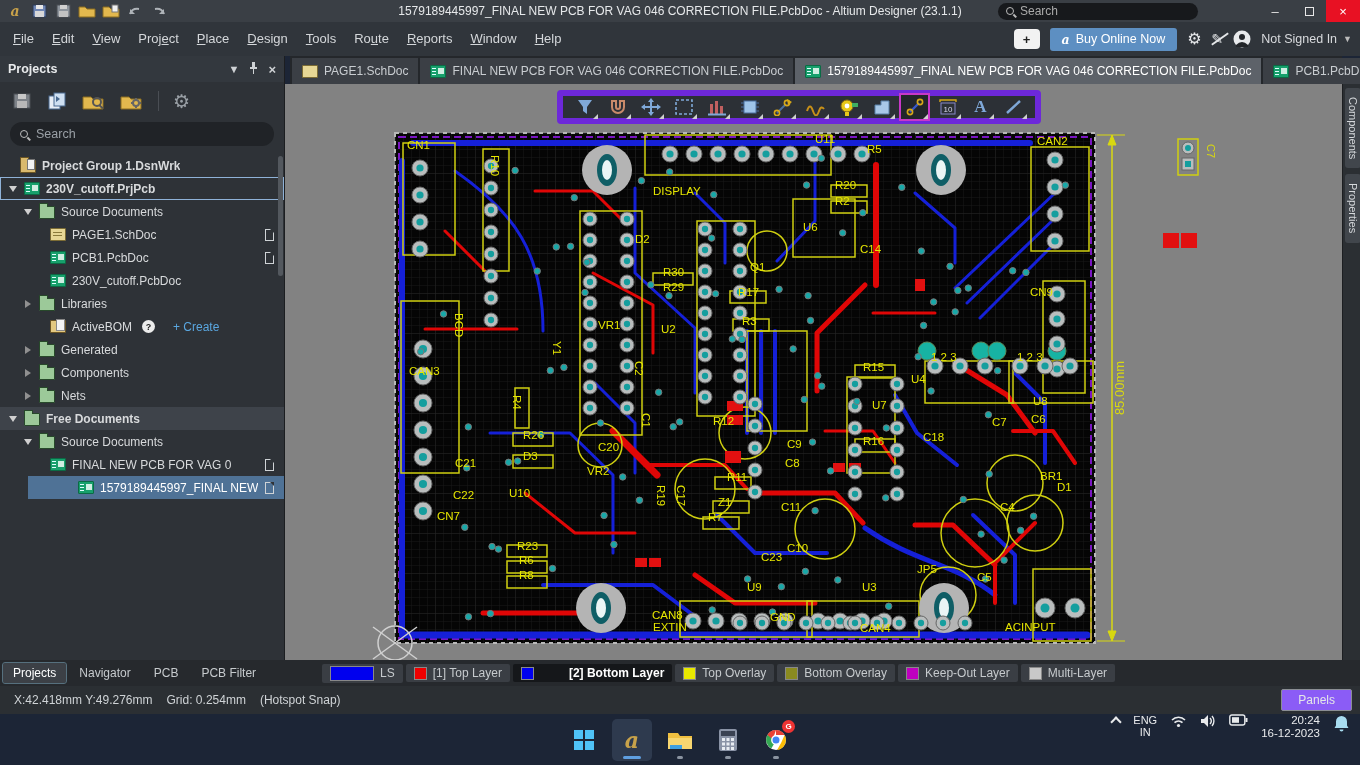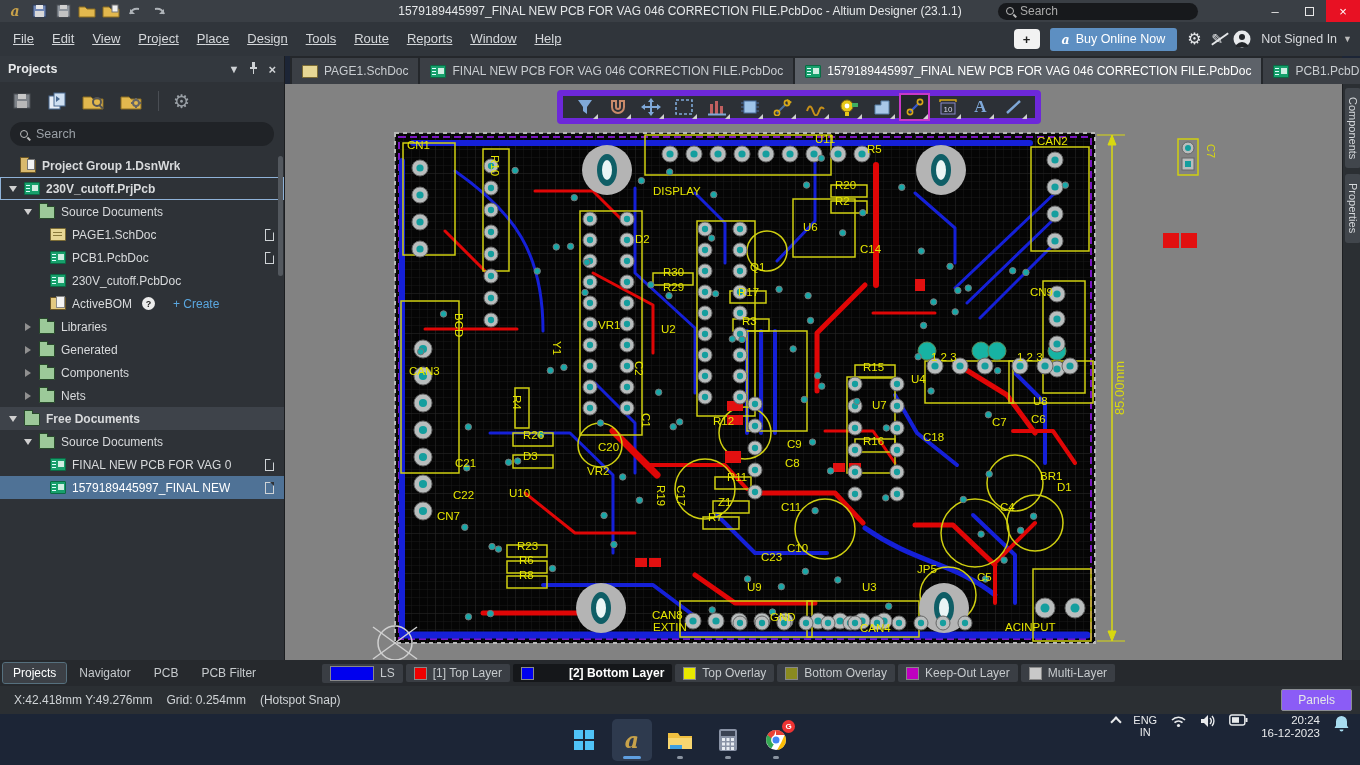--- a/index.html
+++ b/index.html
@@ -10,21 +10,21 @@
   .tbico{width:18px;height:16px;display:inline-flex;align-items:center;justify-content:center;}
   #win-title{position:absolute;left:0;top:0;width:100%;height:22px;line-height:22px;text-align:center;color:#e6e8ea;font-size:12px;}
   #tb-right{position:absolute;right:0;top:0;height:22px;display:flex;align-items:center;z-index:2;}
   #tb-search{width:200px;height:17px;background:#17191c;border-radius:9px;display:flex;align-items:center;gap:6px;padding:0 8px;margin-right:60px;color:#aaa;}
   .mag{width:8px;height:8px;border:1.5px solid #bbb;border-radius:50%;position:relative;flex:none;}
   .mag::after{content:'';position:absolute;width:4px;height:1.5px;background:#bbb;transform:rotate(45deg);left:6px;top:7px;}
   .winbtn{width:34px;height:22px;display:flex;align-items:center;justify-content:center;color:#e8e8e8;font-size:13px;}
   #btn-close{background:#e81123;color:#fff;}
   .restore-sq{width:9px;height:9px;border:1px solid #e8e8e8;}
   
-  #menubar{position:absolute;left:0;top:22px;width:1360px;height:34px;background:#30353b;display:flex;align-items:center;color:#d4d7da;font-size:13px;text-decoration:underline;}
+  #menubar{position:absolute;left:0;top:22px;width:1360px;height:34px;background:#30353b;display:flex;align-items:center;color:#d4d7da;font-size:13px;}
   .menu-item{padding:0 9px;line-height:34px;cursor:default;}
   .menu-item u{text-decoration:underline;}
   #menu-right{position:absolute;right:8px;top:0;height:34px;display:flex;align-items:center;gap:10px;}
   #comment-btn{width:26px;height:20px;background:#f2f2f2;border-radius:4px;color:#222;font-weight:bold;font-size:13px;display:flex;align-items:center;justify-content:center;}
   #buy-btn{height:23px;background:#5d8fc2;border-radius:3px;color:#fff;display:flex;align-items:center;gap:6px;padding:0 12px;font-size:12.5px;}
   .alogo{font-weight:bold;font-style:italic;font-family:"DejaVu Serif",serif;}
   .gear{color:#e4e6e8;font-size:16px;line-height:1;}
   #pen-ico{position:relative;color:#e4e6e8;font-size:14px;}
   #pen-ico::after{content:'';position:absolute;left:-2px;top:7px;width:20px;height:2px;background:#e4e6e8;transform:rotate(-35deg);}
   #signin{display:flex;align-items:center;gap:6px;color:#d8dadd;font-size:12.5px;}
@@ -45,21 +45,21 @@
   .ph-ico{margin-left:10px;color:#cfd2d5;font-size:11px;}
   #panel-tools{height:38px;display:flex;align-items:center;gap:14px;padding:0 12px;}
   .ptool{display:inline-flex;}
   .ptool-sep{width:1px;height:20px;background:#4a4e54;}
   #panel-search{margin:2px 10px 8px 10px;height:24px;background:#202327;border-radius:12px;display:flex;align-items:center;gap:8px;padding:0 10px;color:#9aa0a6;font-size:12.5px;}
   #tree{font-size:12px;}
   .trow{height:23px;display:flex;align-items:center;gap:4px;position:relative;}
   .trow .tl{white-space:nowrap;overflow:hidden;}
   .trow.bold .tl{font-weight:bold;}
   .trow.rowhl{background:#3e434a;}
-  .trow.sel{background:#4f7296;color:#fff;}
+  .trow.sel{background:#4f7296;color:#fff;margin-left:28px;}
   .trow.outl{outline:1px solid #8fb2d8;outline-offset:-1px;}
   .arr{width:10px;flex:none;display:inline-block;}
   .arr.down{width:0;height:0;border-left:4px solid transparent;border-right:4px solid transparent;border-top:6px solid #d0d0d0;margin:0 3px;}
   .arr.right{width:0;height:0;border-top:4px solid transparent;border-bottom:4px solid transparent;border-left:6px solid #909090;margin:0 4px;}
   .ti{width:16px;height:13px;flex:none;position:relative;border-radius:1px;margin-right:2px;}
   .ti.folder{background:#9cc999;border:1px solid #27492a;margin-top:2px;}
   .ti.folder::before{content:'';position:absolute;left:-1px;top:-4px;width:7px;height:3px;background:#9cc999;border:1px solid #27492a;border-bottom:none;}
   .ti.workspace{background:#d9b96d;border:1px solid #6b5524;margin-top:2px;}
   .ti.workspace::before{content:'';position:absolute;left:-1px;top:-4px;width:7px;height:3px;background:#d9b96d;border:1px solid #6b5524;border-bottom:none;}
   .ti.workspace::after{content:'';position:absolute;right:0;top:-2px;width:6px;height:9px;background:#f2f2f2;border:1px solid #777;}
@@ -299,31 +299,31 @@
         <span class="arr none"></span>
         <span class="ti pcb"></span>
         <span class="tl">PCB1.PcbDoc</span>
         <span class="pageico"></span>
       </div>
       <div class="trow" style="padding-left: 36px;">
         <span class="arr none"></span>
         <span class="ti pcb"></span>
         <span class="tl">230V_cutoff.PcbDoc</span>
       </div>
+      <div class="trow" style="padding-left: 21px;">
+        <span class="arr right"></span>
+        <span class="ti folder"></span>
+        <span class="tl">Libraries</span>
+      </div>
       <div class="trow" style="padding-left: 36px;">
         <span class="arr none"></span>
         <span class="ti bom"></span>
         <span class="tl">ActiveBOM</span>
         <span class="helpb">?</span>
         <span class="createl">+ Create</span>
-      </div>
-      <div class="trow" style="padding-left: 21px;">
-        <span class="arr right"></span>
-        <span class="ti folder"></span>
-        <span class="tl">Libraries</span>
       </div>
       <div class="trow" style="padding-left: 21px;">
         <span class="arr right"></span>
         <span class="ti folder"></span>
         <span class="tl">Generated</span>
       </div>
       <div class="trow" style="padding-left: 21px;">
         <span class="arr right"></span>
         <span class="ti folder"></span>
         <span class="tl">Components</span>

